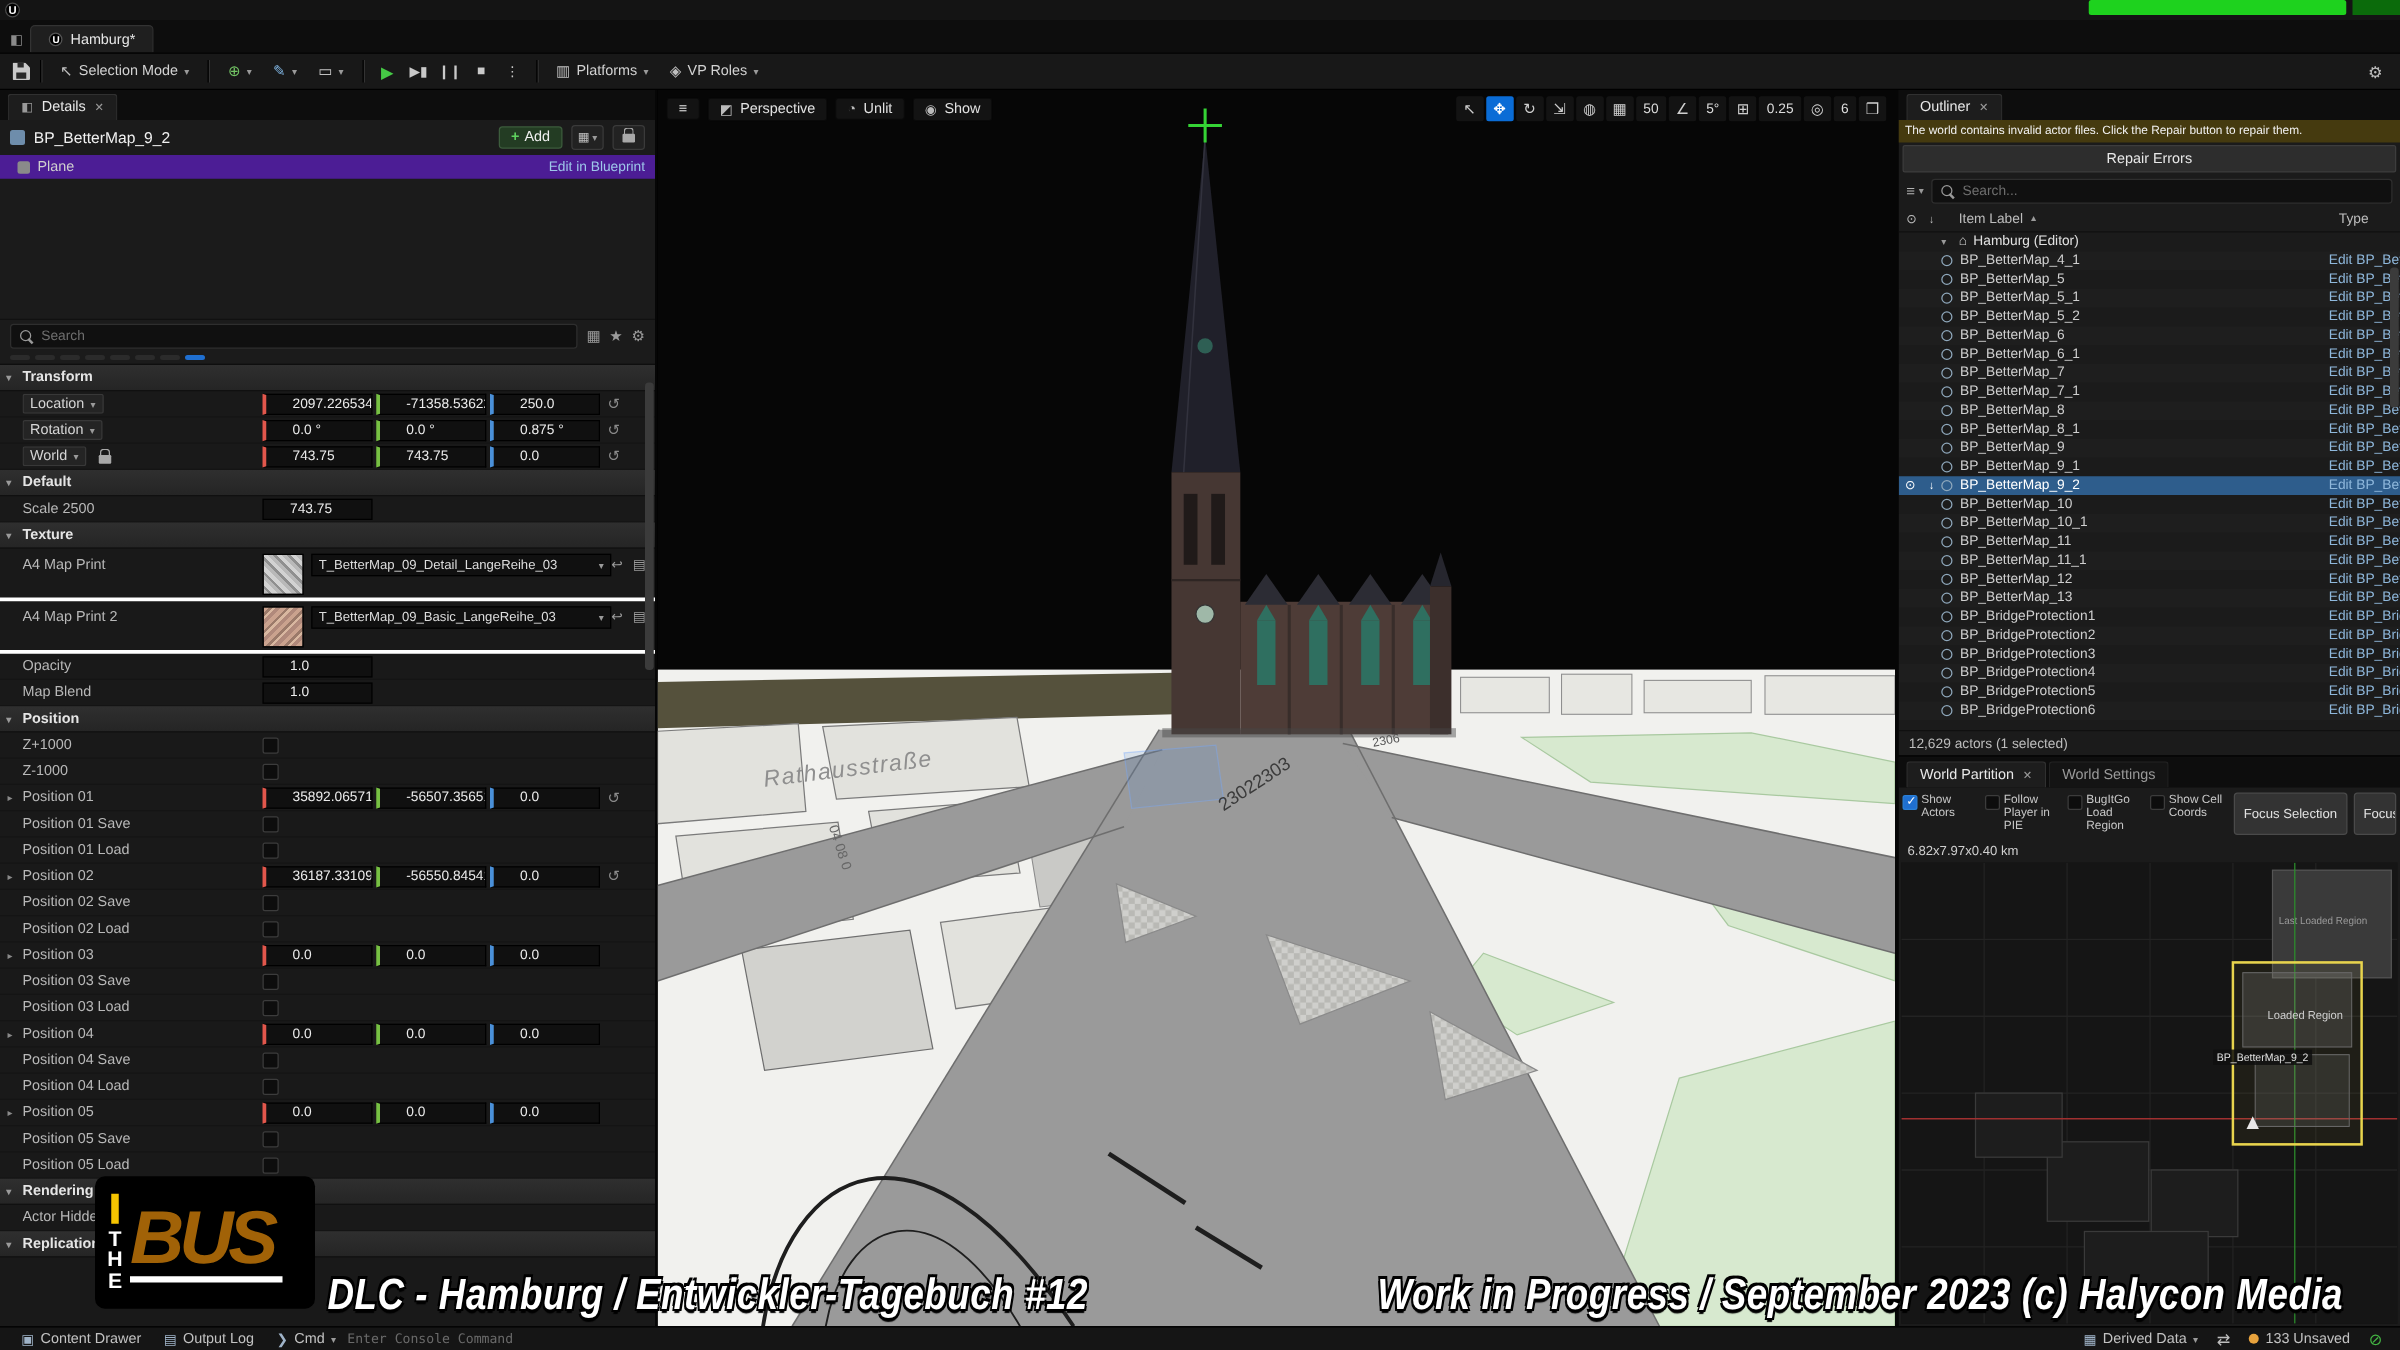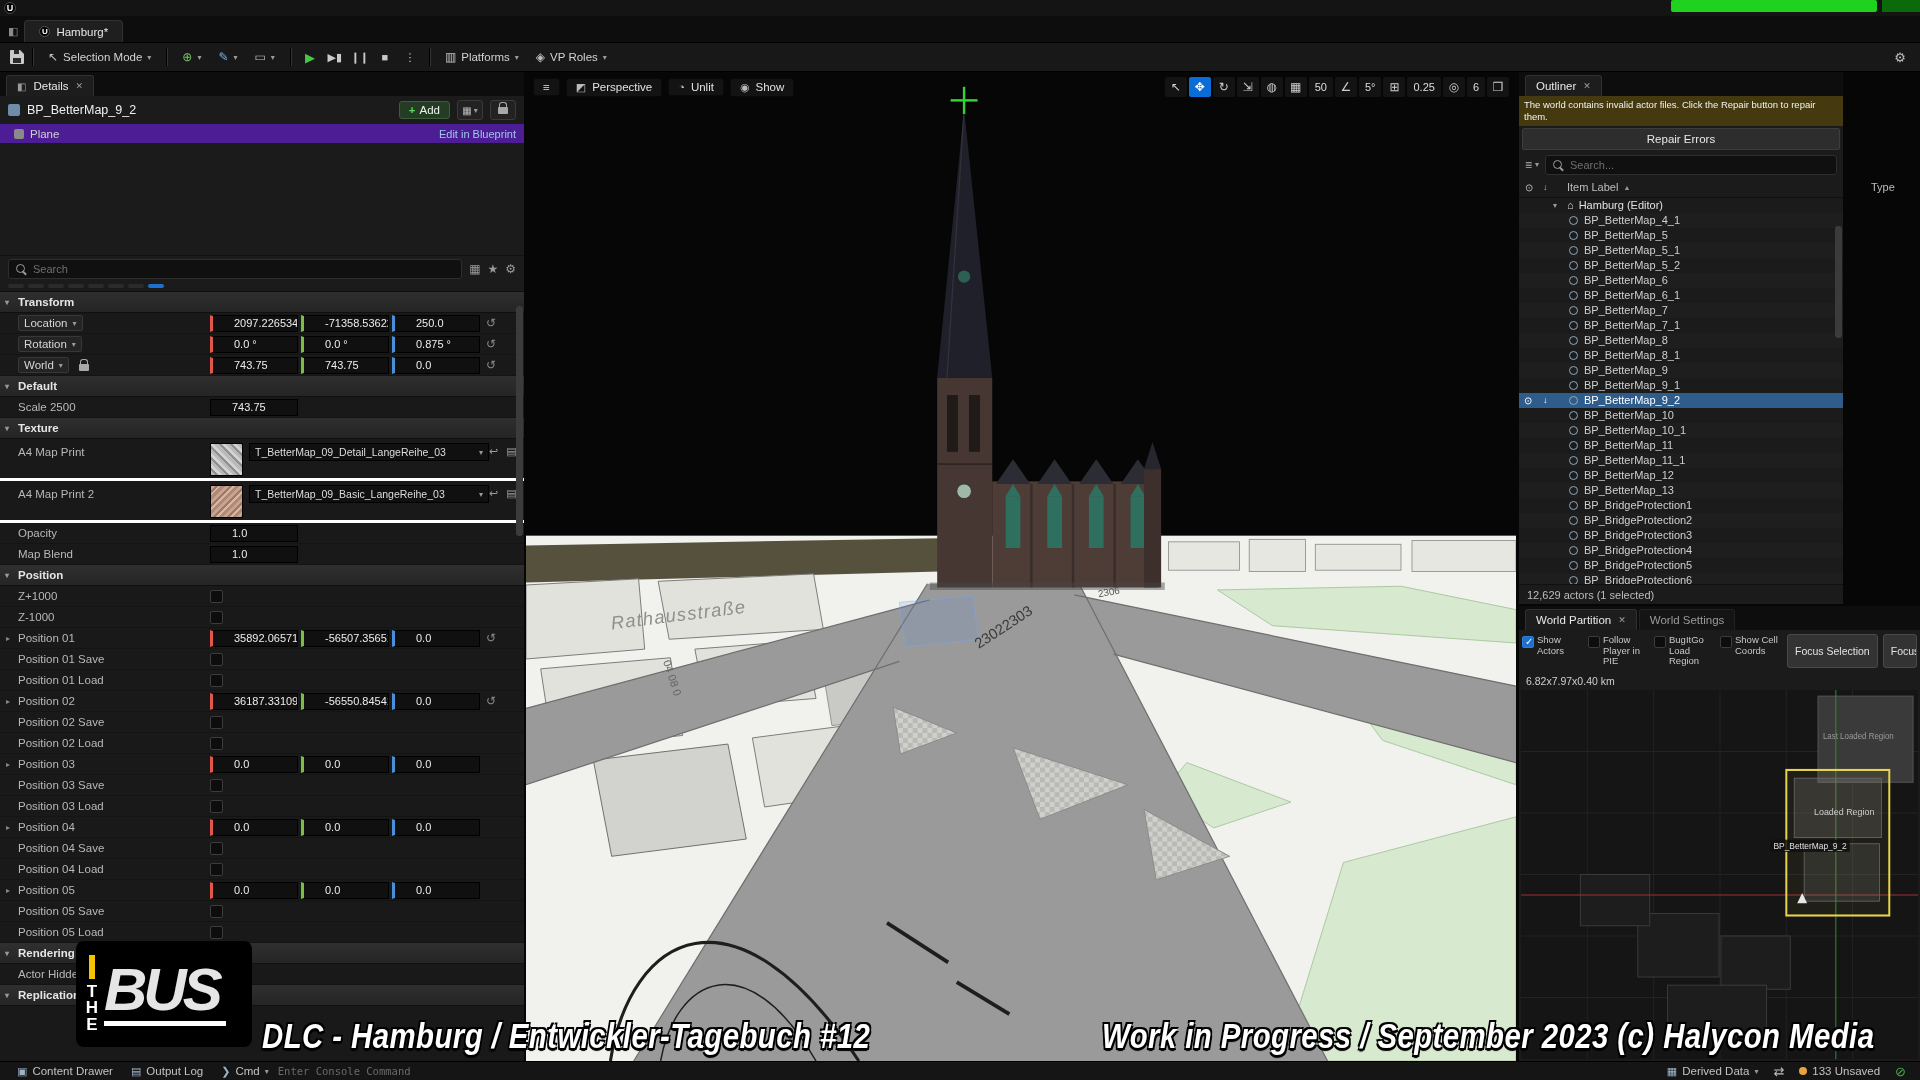--- a/index.html
+++ b/index.html
@@ -89,34 +89,34 @@
 .viewport{position:absolute;top:72px;left:526px;width:990px;bottom:19px;background:#000;z-index:5;overflow:hidden}
 .scene{position:absolute;inset:0;width:100%;height:100%}
 .vp-head{position:absolute;top:5px;left:7px;right:7px;display:flex;align-items:center;gap:6px;z-index:6}
 .vbtn{display:flex;align-items:center;gap:6px;background:rgba(22,22,22,.88);border:1px solid rgba(0,0,0,.5);border-radius:3px;padding:2px 9px;color:#e2e2e2;font-size:11.5px}
 .vbtn .vic{font-size:11px;color:#bbb}
 .vp-right{margin-left:auto;display:flex;align-items:center;gap:2px}
 .vico{min-width:22px;height:20px;display:flex;align-items:center;justify-content:center;background:rgba(22,22,22,.88);color:#cfcfcf;font-size:12px;border-radius:2px;padding:0 3px}
 .vico.active{background:#0a6cd6;color:#fff}
 .vval{padding:0 6px;height:20px;display:flex;align-items:center;background:rgba(22,22,22,.88);font-size:11px;color:#ddd;border-radius:2px}
 
-.outliner{position:absolute;top:72px;left:1519px;width:324px;height:532px;background:#1b1b1b;display:flex;flex-direction:column;z-index:10}
+.outliner{position:absolute;top:72px;left:1519px;width:401px;height:532px;background:#1b1b1b;display:flex;flex-direction:column;z-index:10}
 .warn{background:#453a0f;color:#f2f2f2;font-size:9.5px;padding:3px 5px;line-height:1.25;flex-shrink:0}
 .repair{height:22px;background:#2d2d2d;border:1px solid #3d3d3d;border-radius:2px;display:flex;align-items:center;justify-content:center;font-size:11.5px;color:#e8e8e8;margin:2px 3px;flex-shrink:0}
 .osearch{display:flex;align-items:center;gap:6px;padding:3px 6px;flex-shrink:0}
 .filter-ico{display:flex;align-items:center;gap:3px;color:#b5b5b5;font-size:12px}
 .ohead{height:20px;display:flex;align-items:center;font-size:11px;color:#bdbdbd;border-bottom:1px solid #101010;position:relative;flex-shrink:0}
 .oh-eye{position:absolute;left:6px;font-size:10px}
 .oh-pin{position:absolute;left:24px;font-size:9px}
 .oh-label{margin-left:48px;display:flex;gap:5px;align-items:center}
 .oh-label .asc{font-size:7px;color:#9a9a9a}
 .oh-type{position:absolute;left:352px}
 .orows{flex:1;overflow:hidden;position:relative;font-size:11px}
 .orows::after{content:"";position:absolute;right:1px;top:28px;width:7px;height:112px;background:#3b3b3b;border-radius:3px}
-.orow{height:15px;display:flex;align-items:center;padding-left:50px;position:relative;color:#cfcfcf;white-space:nowrap}
+.orow{height:15px;display:flex;align-items:center;padding-left:34px;position:relative;color:#cfcfcf;white-space:nowrap}
 .orow:nth-child(even){background:#1e1e1e}
 .orow.selected{background:#2e5d8c;color:#fff}
 .orow.world{padding-left:48px;color:#e2e2e2}
 .wexp{position:absolute;left:34px;font-size:8px;color:#9a9a9a}
 .home{position:absolute;left:?px}
 .orow.world .home{position:static;margin-right:5px;font-size:11px;color:#cfcfcf}
 .o-ico{width:9px;height:9px;border:1.5px solid #8fa8bc;border-radius:50%;margin-right:6px;flex-shrink:0}
 .o-eye{position:absolute;left:5px;font-size:10px}
 .o-pin{position:absolute;left:24px;font-size:9px}
 .o-label{overflow:hidden}
@@ -144,21 +144,21 @@
 .rev-ico{font-size:13px;color:#43b543;padding:0 6px}
 
 .caption{position:absolute;bottom:24px;font-style:italic;font-weight:700;font-size:35px;color:#fff;transform:scaleX(.84);transform-origin:left bottom;letter-spacing:.5px;white-space:nowrap;z-index:60;text-shadow:-2px -2px 0 #000,2px -2px 0 #000,-2px 2px 0 #000,2px 2px 0 #000,0 3px 1px #000}
 .caption.left{left:262px}
 .caption.right{left:1102px}
 .bus-logo{position:absolute;left:76px;top:941px;width:176px;height:106px;background:#000;border-radius:8px;display:flex;align-items:center;padding:10px 8px;z-index:60}
 .logo-left{display:flex;flex-direction:column;align-items:center;margin-right:4px}
 .logo-bar{width:6px;height:24px;background:#f5c400;margin-bottom:5px}
 .logo-the{width:16px;overflow-wrap:anywhere;font-weight:800;font-size:17px;line-height:.95;color:#fff;text-align:center}
 .logo-main{display:flex;flex-direction:column;align-items:flex-start}
-.logo-bus{font-size:60px;font-weight:800;font-style:italic;color:#e5e5e5;letter-spacing:-4px;line-height:.9}
+.logo-bus{font-size:60px;font-weight:800;font-style:italic;color:#a16207;letter-spacing:-4px;line-height:.9}
 .logo-underline{width:122px;height:5px;background:#fff;margin-top:4px}
 </style>
 </head>
 <body>
 
 <div class="root">
 
   <div class="menubar">
     <span class="ue-logo">U</span>
     <div style="display:flex">

